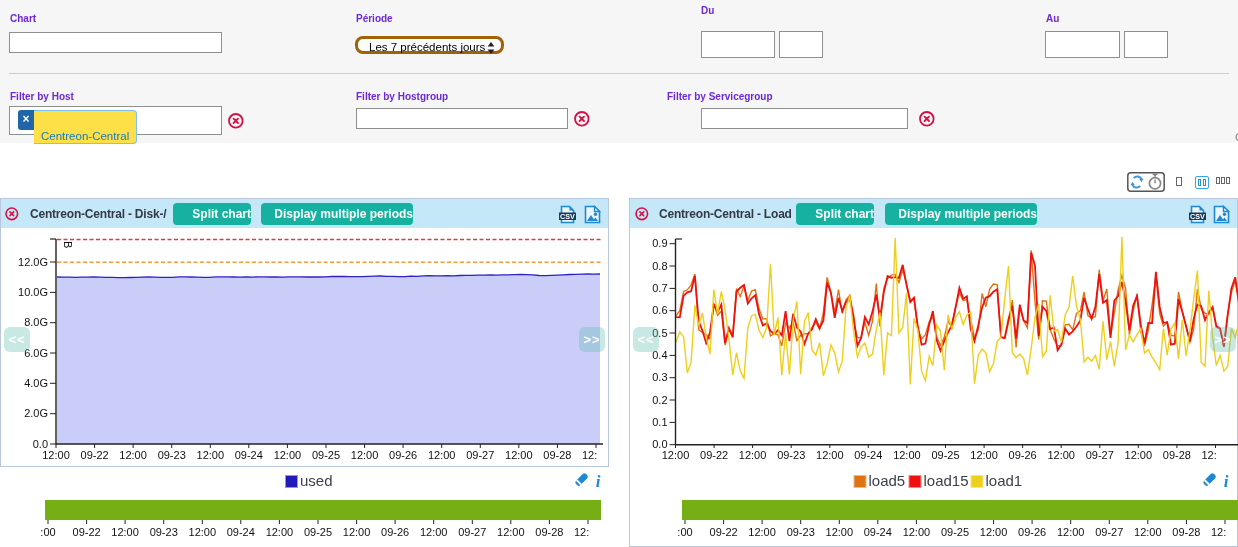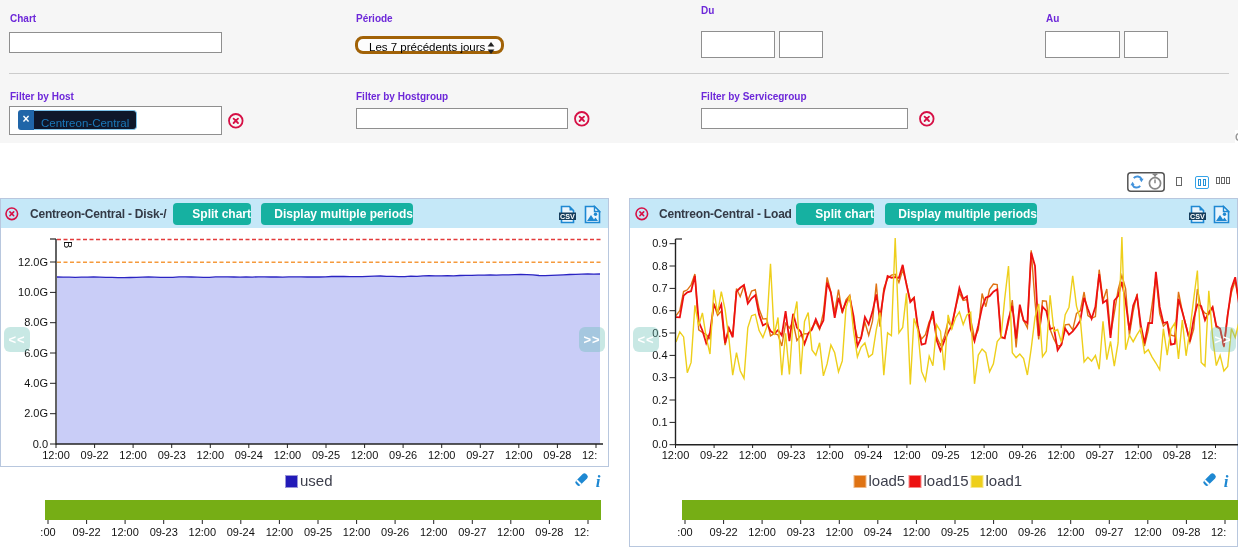--- a/index.html
+++ b/index.html
@@ -26,33 +26,33 @@
 <div class="inp" style="left:701px;top:31px;width:74px;height:27px"></div>
 <div class="inp" style="left:779px;top:31px;width:44px;height:27px"></div>
 <div class="lab" style="left:1046px;top:13px">Au</div>
 <div class="inp" style="left:1045px;top:31px;width:75px;height:27px"></div>
 <div class="inp" style="left:1124px;top:31px;width:44px;height:27px"></div>
 <div style="position:absolute;left:9px;top:73px;width:1220px;height:1px;background:#ccc"></div>
 <div class="lab" style="left:10px;top:91px">Filter by Host</div>
 <div class="inp" style="left:9px;top:106px;width:213px;height:29px"></div>
 <div style="position:absolute;left:18px;top:110px;height:20px;display:flex">
 <div style="width:16px;background:#2065a8;border-radius:3px 0 0 3px;color:#fff;font-size:12px;font-weight:bold;text-align:center;line-height:19px">×</div>
-<div style="background:#0f172a;border:1px solid #7ec3ea;border-left:none;border-radius:0 4px 4px 0;color:#1b79ba;font-size:11.5px;line-height:18px;padding:3px 7px">Centreon-Central</div>
+<div style="background:#fde047;border:1px solid #7ec3ea;border-left:none;border-radius:0 4px 4px 0;color:#1b79ba;font-size:11.5px;line-height:18px;padding:16px 7px">Centreon-Central</div>
 </div>
 <svg width="18" height="18" style="position:absolute;left:227.2px;top:112.2px">
     <circle cx="8.8" cy="8.8" r="6.8" fill="none" stroke="#d60f45" stroke-width="1.8"></circle>
     <path d="M6.6,6.6 L11.0,11.0 M11.0,6.6 L6.6,11.0" stroke="#d60f45" stroke-width="1.8" stroke-linecap="round"></path>
   </svg>
 <div class="lab" style="left:356px;top:91px">Filter by Hostgroup</div>
 <div class="inp" style="left:356px;top:108px;width:212px;height:21px"></div>
 <svg width="18" height="18" style="position:absolute;left:573.2px;top:110.2px">
     <circle cx="8.8" cy="8.8" r="6.8" fill="none" stroke="#d60f45" stroke-width="1.8"></circle>
     <path d="M6.6,6.6 L11.0,11.0 M11.0,6.6 L6.6,11.0" stroke="#d60f45" stroke-width="1.8" stroke-linecap="round"></path>
   </svg>
-<div class="lab" style="left:701px;top:91px">Filter by Servicegroup</div>
+<div class="lab" style="left:667px;top:91px">Filter by Servicegroup</div>
 <div class="inp" style="left:701px;top:108px;width:207px;height:21px"></div>
 <svg width="18" height="18" style="position:absolute;left:918.2px;top:110.2px">
     <circle cx="8.8" cy="8.8" r="6.8" fill="none" stroke="#d60f45" stroke-width="1.8"></circle>
     <path d="M6.6,6.6 L11.0,11.0 M11.0,6.6 L6.6,11.0" stroke="#d60f45" stroke-width="1.8" stroke-linecap="round"></path>
   </svg>
 <div style="position:absolute;left:1235px;top:130px;width:62px;height:14px;background:#fff;color:#999;font-size:10.5px;font-weight:bold;text-align:center;line-height:14px;white-space:nowrap">Chart Filters</div>
 <svg width="38" height="20" style="position:absolute;left:1127px;top:172px" viewBox="0 0 38 20">
 <rect x="0.8" y="0.8" width="36.4" height="18.4" rx="3" fill="#fff" stroke="#555" stroke-width="1.5"></rect>
 <g stroke="#4393dc" stroke-width="2" fill="none">
 <path d="M14.6 7.2 A4.6 4.6 0 0 0 6.8 6.2"></path>

